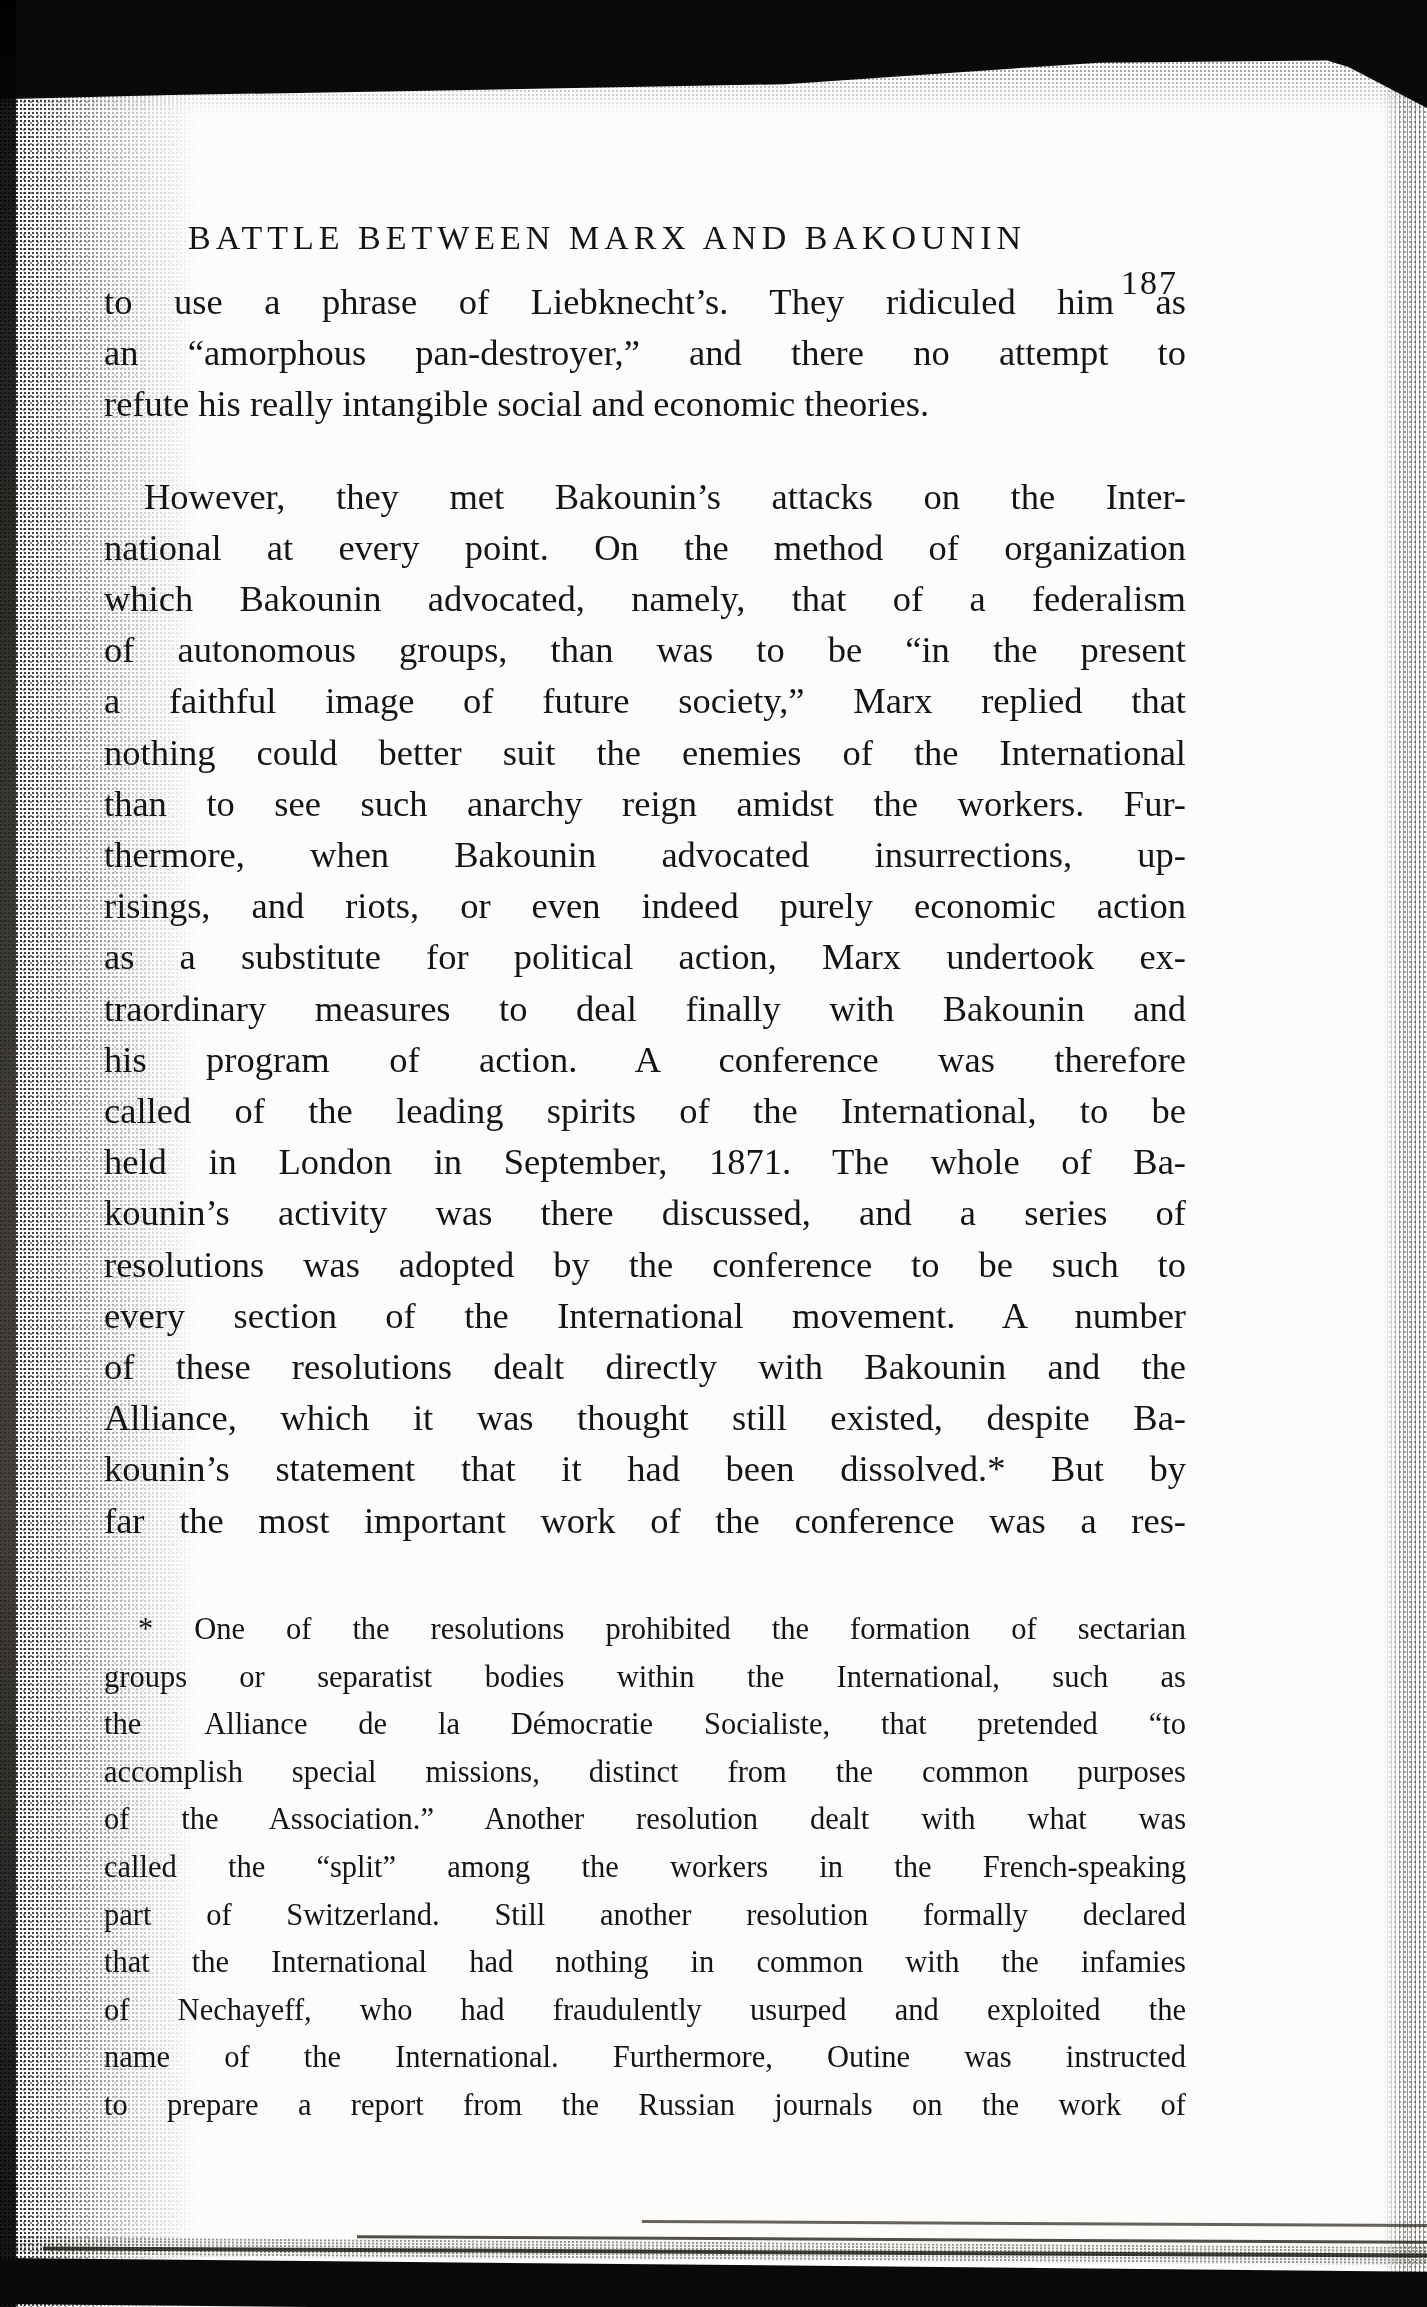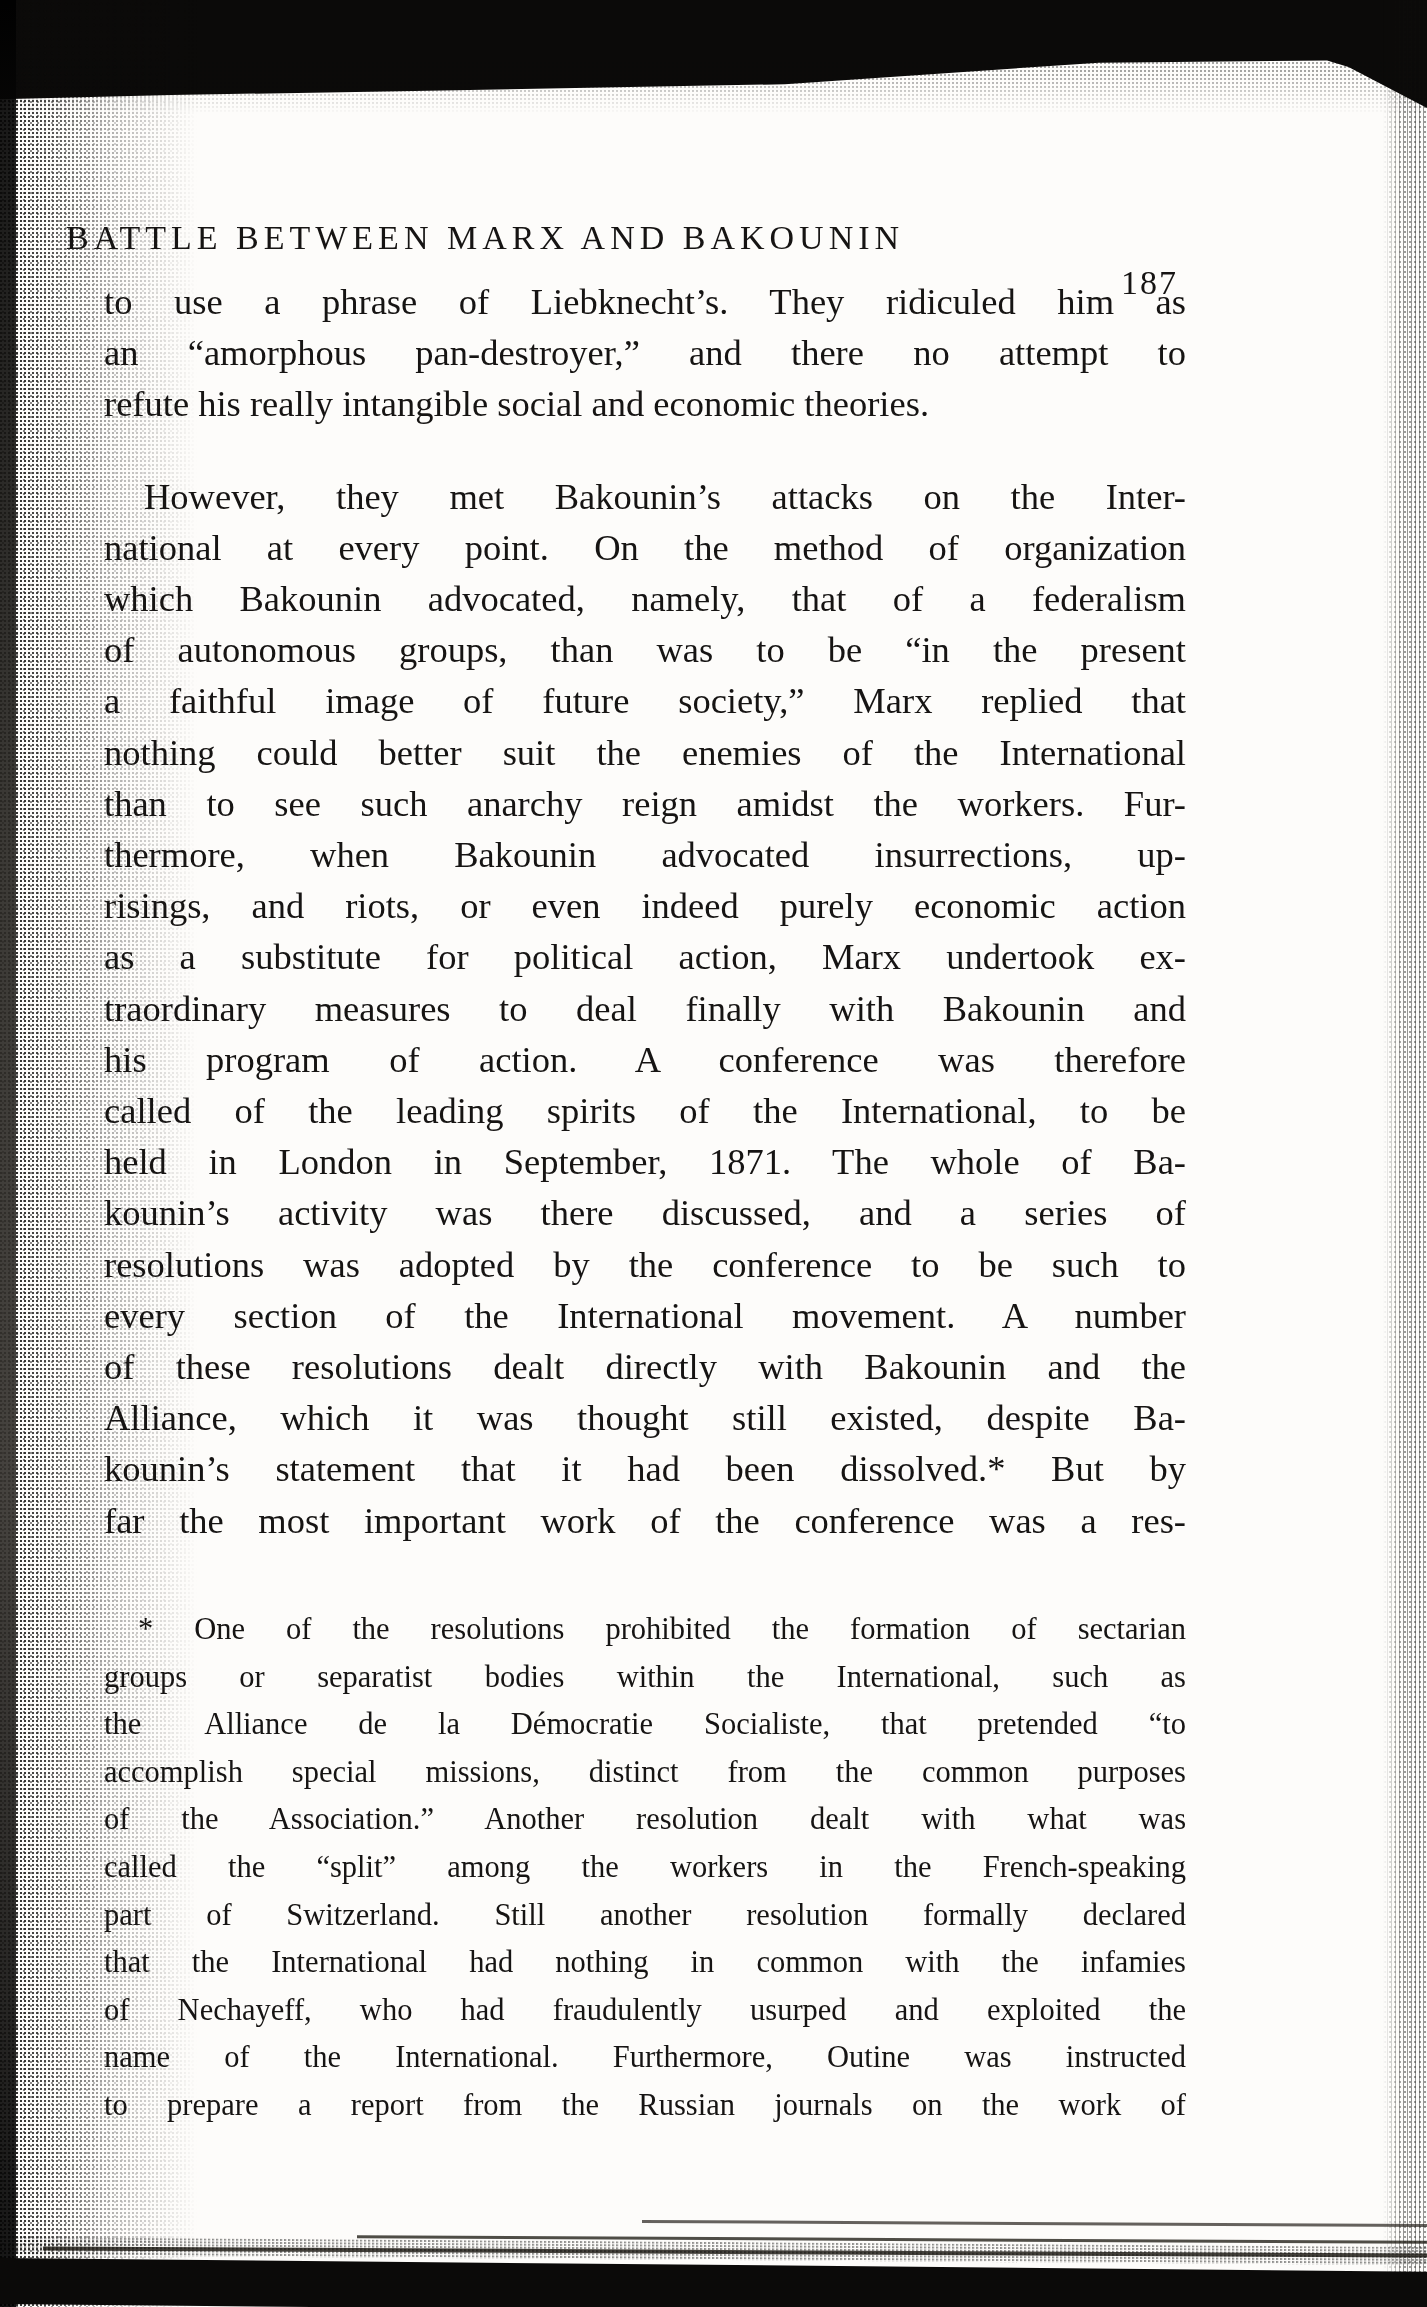--- a/index.html
+++ b/index.html
@@ -56,21 +56,21 @@
     background-image:radial-gradient(circle at 1px 1px,rgba(10,10,9,.9) 1px,transparent 1.3px);
     background-size:4px 3px;opacity:.5;transform:skewY(.4deg);
   }
   .bottom-band{
     position:absolute;top:2258px;left:0;width:101%;height:46px;background:#0b0a09;
     transform:skewY(.55deg);transform-origin:left top;
   }
   
   .column{position:absolute;left:104px;width:1082px;}
   .running-head{
-    top:219px;font-size:34px;letter-spacing:5px;
+    top:219px;text-align:center;font-size:34px;letter-spacing:5px;
     white-space:nowrap;
   }
   .running-head .title{position:relative;left:-38px;}
   .folio{position:absolute;right:8px;top:12px;letter-spacing:2px;margin-top:33px;}
   .body-text{top:276px;font-size:36.5px;line-height:51.2px;}
   .footnote-text{top:1565px;font-size:30.5px;line-height:47.6px;}
   .line{text-align:justify;text-align-last:justify;}
   .line.no-just{text-align-last:left;}
   .line.indent{text-indent:40px;margin-top:41px;}
   .footnote-text .line.indent{text-indent:34px;}

